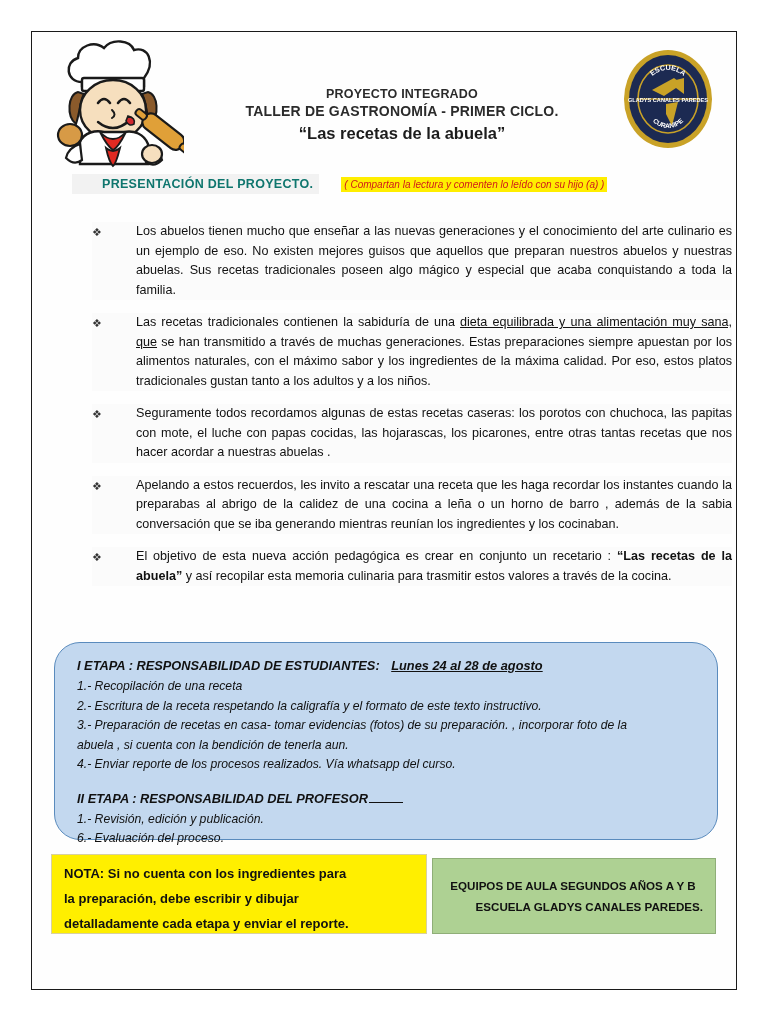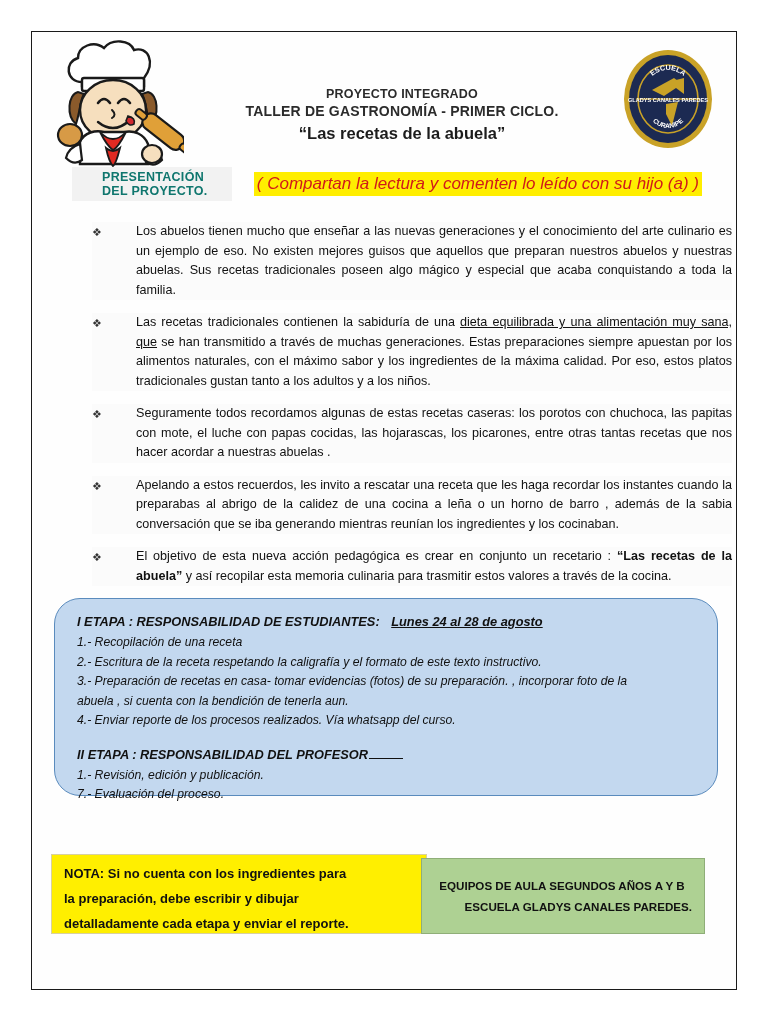--- a/index.html
+++ b/index.html
@@ -80,21 +80,21 @@
   .present-label {
     font-size: 12.5px;
     font-weight: bold;
     letter-spacing: .3px;
     color: #0f766e;
     background: #f2f2f2;
     padding: 3px 6px 3px 30px;
   }
   .present-note {
     margin-left: 22px;
-    font-size: 17px;
+    font-size: 10px;
     font-style: italic;
     color: #d01a1a;
     background: #ffee00;
     padding: 2px 3px;
     white-space: nowrap;
   }
 
   
   .body-text {
     position: absolute;
@@ -122,21 +122,21 @@
     text-align: justify;
     hyphens: none;
     margin-left: 20px;
   }
   .bullet-body u { text-decoration: underline; }
   .bullet-body b { font-weight: bold; }
 
   
   .blue-box {
     position: absolute;
-    left: 22px; top: 566px;
+    left: 22px; top: 610px;
     width: 664px;
     height: 198px;
     background: #c3d8ef;
     border: 1.4px solid #5a8bbd;
     border-radius: 26px;
     padding: 12px 20px 10px 22px;
   }
   .etapa-heading {
     font-size: 12.8px;
     font-style: italic;
@@ -172,21 +172,21 @@
     padding: 6px 10px 6px 12px;
   }
   .nota-text {
     font-size: 13px;
     font-weight: bold;
     color: #111;
     line-height: 25px;
   }
   .green-box {
     position: absolute;
-    left: 389px; top: 826px;
+    left: 400px; top: 826px;
     width: 284px;
     height: 76px;
     background: #aed193;
     border: 1px solid #8fae78;
     display: flex;
     flex-direction: column;
     justify-content: center;
     padding: 0 8px 0 6px;
   }
   .green-line {
@@ -320,21 +320,21 @@
       <div class="etapa-item">3.- Preparación de recetas en casa- tomar evidencias (fotos) de su preparación. , incorporar foto de la</div>
       <div class="etapa-item">abuela , si cuenta con la bendición de tenerla aun.</div>
       <div class="etapa-item">4.- Enviar reporte de los procesos realizados. Vía whatsapp del curso.</div>
 
       <div class="etapa-gap"></div>
 
       <div class="etapa-heading">
         <span>II  ETAPA  :  RESPONSABILIDAD DEL PROFESOR</span><span class="blank-underline"></span>
       </div>
       <div class="etapa-item">1.- Revisión, edición y  publicación.</div>
-      <div class="etapa-item">7.- Evaluación del proceso.</div>
+      <div class="etapa-item">6.- Evaluación del proceso.</div>
     </div>
 
     <div class="nota-box">
       <div class="nota-text">NOTA:   Si no cuenta con  los ingredientes para</div>
       <div class="nota-text">la preparación, debe escribir y dibujar</div>
       <div class="nota-text">detalladamente  cada etapa y enviar el reporte.</div>
     </div>
 
     <div class="green-box">
       <div class="green-line">EQUIPOS DE AULA SEGUNDOS AÑOS  A  Y  B</div>

